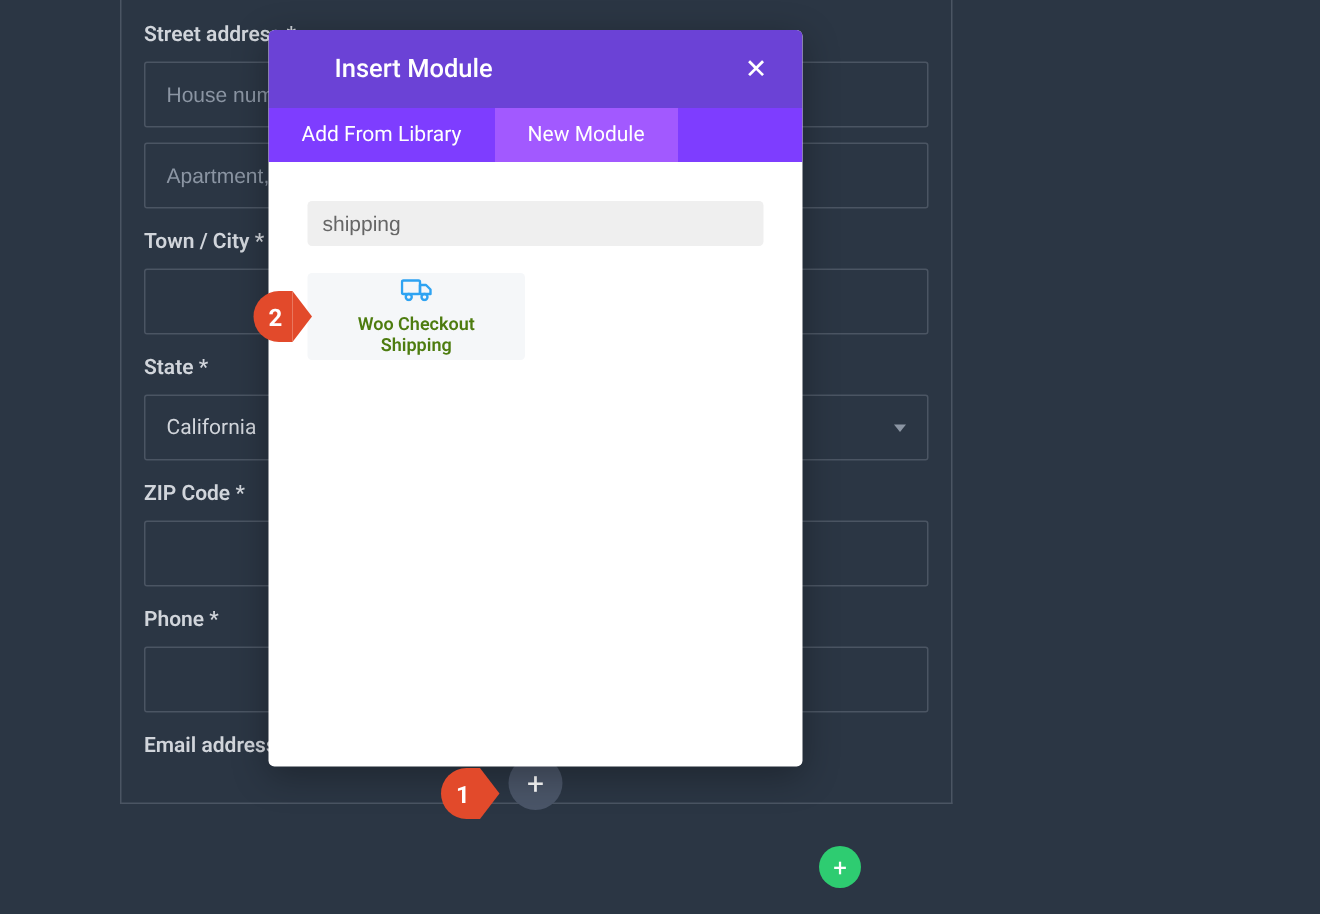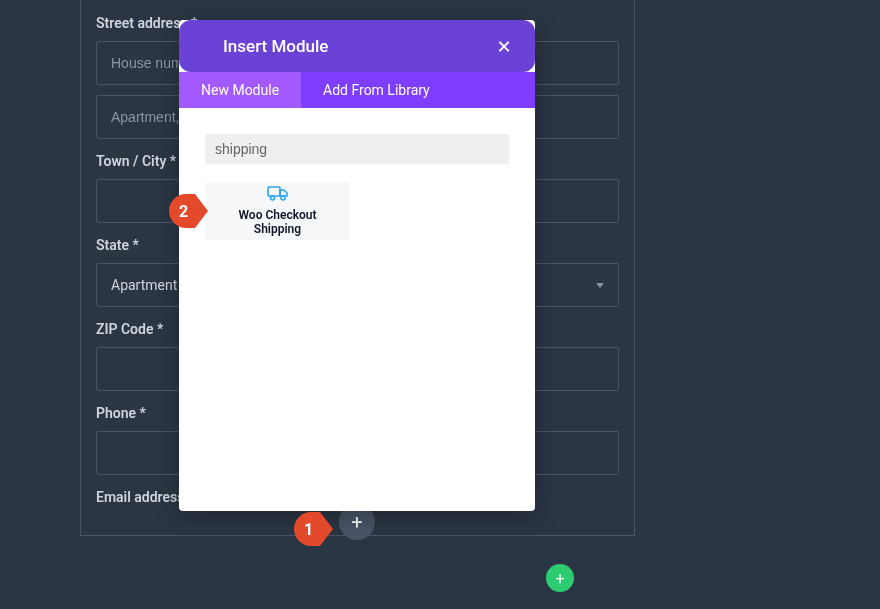--- a/index.html
+++ b/index.html
@@ -81,21 +81,20 @@
       overflow: hidden;
     }
     .modal-header {
       background: #6b42d6;
       height: 52px;
       display: flex;
       align-items: center;
       justify-content: space-between;
       padding: 0 20px 0 44px;
       color: #fff;
-      border-radius: 12px;
     }
     .modal-title { font-size: 17px; font-weight: 500; }
     .close-btn {
       width: 22px; height: 22px;
       display: flex; align-items: center; justify-content: center;
       cursor: pointer; font-size: 18px;
       color: #fff;
     }
     .tabs {
       display: flex;
@@ -132,21 +131,21 @@
       border-radius: 3px;
       display: flex;
       flex-direction: column;
       align-items: center;
       justify-content: center;
       cursor: pointer;
     }
     .module-card .icon { margin-bottom: 5px; }
     .module-card .module-label {
       font-size: 12px;
-      color: #0f172a;
+      color: #4d7c0f;
       text-align: center;
       line-height: 1.15;
       font-weight: 600;
     }
 
     
     .callout {
       position: absolute;
       height: 34px;
       display: flex;
@@ -205,21 +204,21 @@
   <label class="field-label first">Street address *</label>
   <input class="text-input stacked-input" placeholder="House number and street name" style="">
   <input class="text-input stacked-input" style="margin-top: 10px;" placeholder="Apartment, suite, unit, etc. (optional)">
 
   <label class="field-label">Town / City *</label>
   <input class="text-input" value="" style="">
 
   <label class="field-label">State *</label>
   <div class="select-wrap">
     <div class="select-display">
-      <span>Apartment</span>
+      <span>California</span>
       <span class="chevron"></span>
     </div>
   </div>
 
   <label class="field-label">ZIP Code *</label>
   <input class="text-input" value="" style="">
 
   <label class="field-label">Phone *</label>
   <input class="text-input" value="" style="">
 
@@ -236,22 +235,22 @@
 </div>
 
 <div class="modal">
   <div class="modal-header">
     <div class="modal-title">Insert Module</div>
     <div class="close-btn">
       <span>✕</span>
     </div>
   </div>
   <div class="tabs">
+    <div class="tab">Add From Library</div>
     <div class="tab active">New Module</div>
-    <div class="tab">Add From Library</div>
   </div>
   <div class="modal-body">
     <input class="search-input" value="shipping" style="">
     <div class="module-card">
       <div class="icon">
         <svg width="22" height="16" viewBox="0 0 22 16" fill="none" stroke="#2ea3f2" stroke-width="1.6" stroke-linecap="round" stroke-linejoin="round">
           <rect x="1" y="2" width="12" height="9" rx="1"></rect>
           <path d="M13 5h4l3 3v3h-7z"></path>
           <circle cx="5.5" cy="13" r="2"></circle>
           <circle cx="16" cy="13" r="2"></circle>

